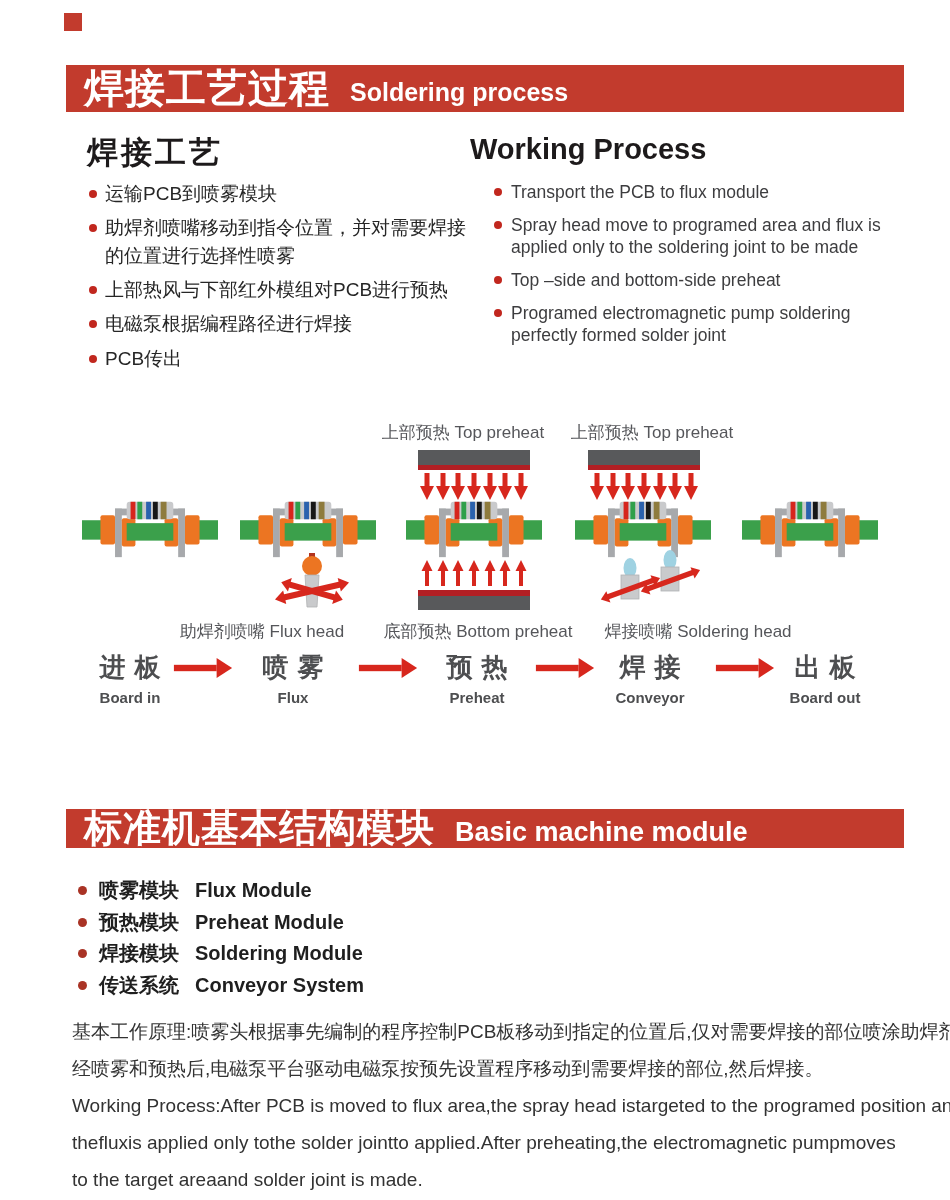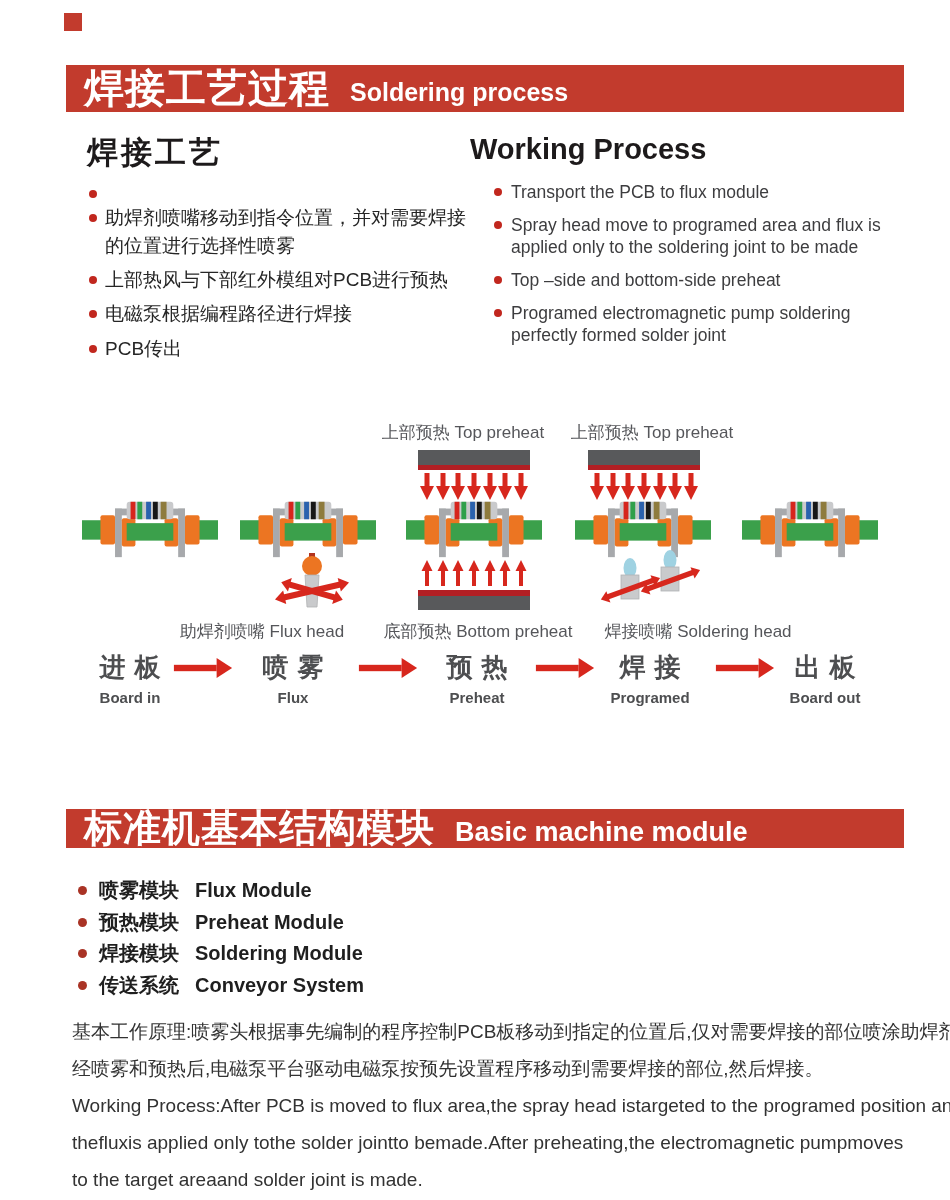--- a/index.html
+++ b/index.html
@@ -152,20 +152,21 @@
 
   <div class="banner banner1">
     <span class="zh">焊接工艺过程</span>
     <span class="en">Soldering process</span>
   </div>
 
   <h2 class="col-heading zh-heading">焊接工艺</h2>
   <ul class="bullets left-bullets">
     <li>
         <span class="dot"></span>
+        <span>运输PCB到喷雾模块</span>
       </li>
     <li>
         <span class="dot"></span>
         <span>助焊剂喷嘴移动到指令位置，并对需要焊接的位置进行选择性喷雾</span>
       </li>
     <li>
         <span class="dot"></span>
         <span>上部热风与下部红外模组对PCB进行预热</span>
       </li>
     <li>
@@ -257,21 +258,21 @@
     </svg>
   <div class="flow-step" style="left:412px;top:648px;">
     <div class="flow-zh">预热</div>
     <div class="flow-en">Preheat</div>
   </div>
   <svg class="abs" style="left:535px;top:654px;" width="60" height="20">
       <use href="#sym-flow-arrow"></use>
     </svg>
   <div class="flow-step" style="left:585px;top:648px;">
     <div class="flow-zh">焊接</div>
-    <div class="flow-en">Programed</div>
+    <div class="flow-en">Conveyor</div>
   </div>
   <svg class="abs" style="left:715px;top:654px;" width="60" height="20">
       <use href="#sym-flow-arrow"></use>
     </svg>
   <div class="flow-step" style="left:760px;top:648px;">
     <div class="flow-zh">出板</div>
     <div class="flow-en">Board out</div>
   </div>
 
   <div class="banner banner2">
@@ -299,17 +300,17 @@
         <span class="dot"></span>
         <span class="mod-zh">传送系统</span>
         <span class="mod-en">Conveyor System</span>
       </li>
   </ul>
 
   <div class="paragraph">
     <div class="pline">基本工作原理:喷雾头根据事先编制的程序控制PCB板移动到指定的位置后,仅对需要焊接的部位喷涂助焊剂,</div>
     <div class="pline">经喷雾和预热后,电磁泵平台驱动电磁泵按预先设置程序移动到需要焊接的部位,然后焊接。</div>
     <div class="pline">Working Process:After PCB is moved to flux area,the spray head istargeted to the programed position and</div>
-    <div class="pline">thefluxis applied only tothe solder jointto bemade.After preheating,the electromagnetic pumpmoves</div>
+    <div class="pline">thefluxis applied only tothe solder jointto applied.After preheating,the electromagnetic pumpmoves</div>
     <div class="pline">to the target areaand solder joint is made.</div>
   </div>
 
 </div>
 
 </body></html>

